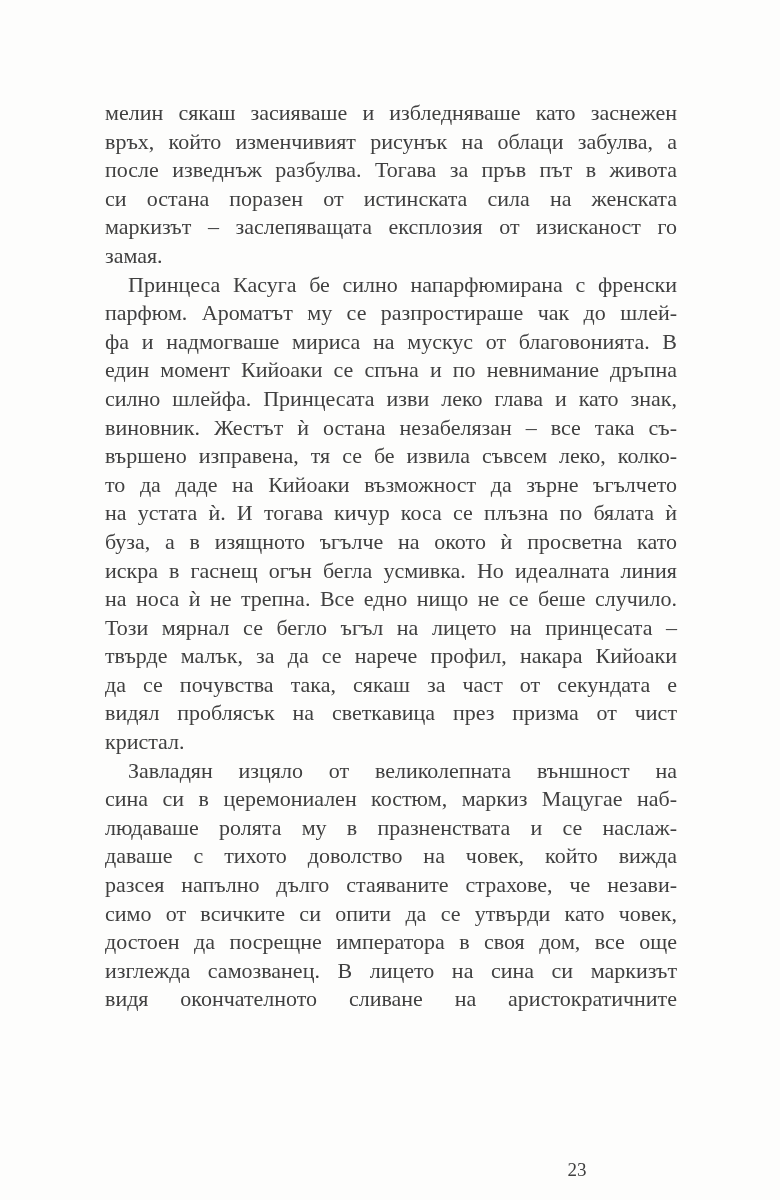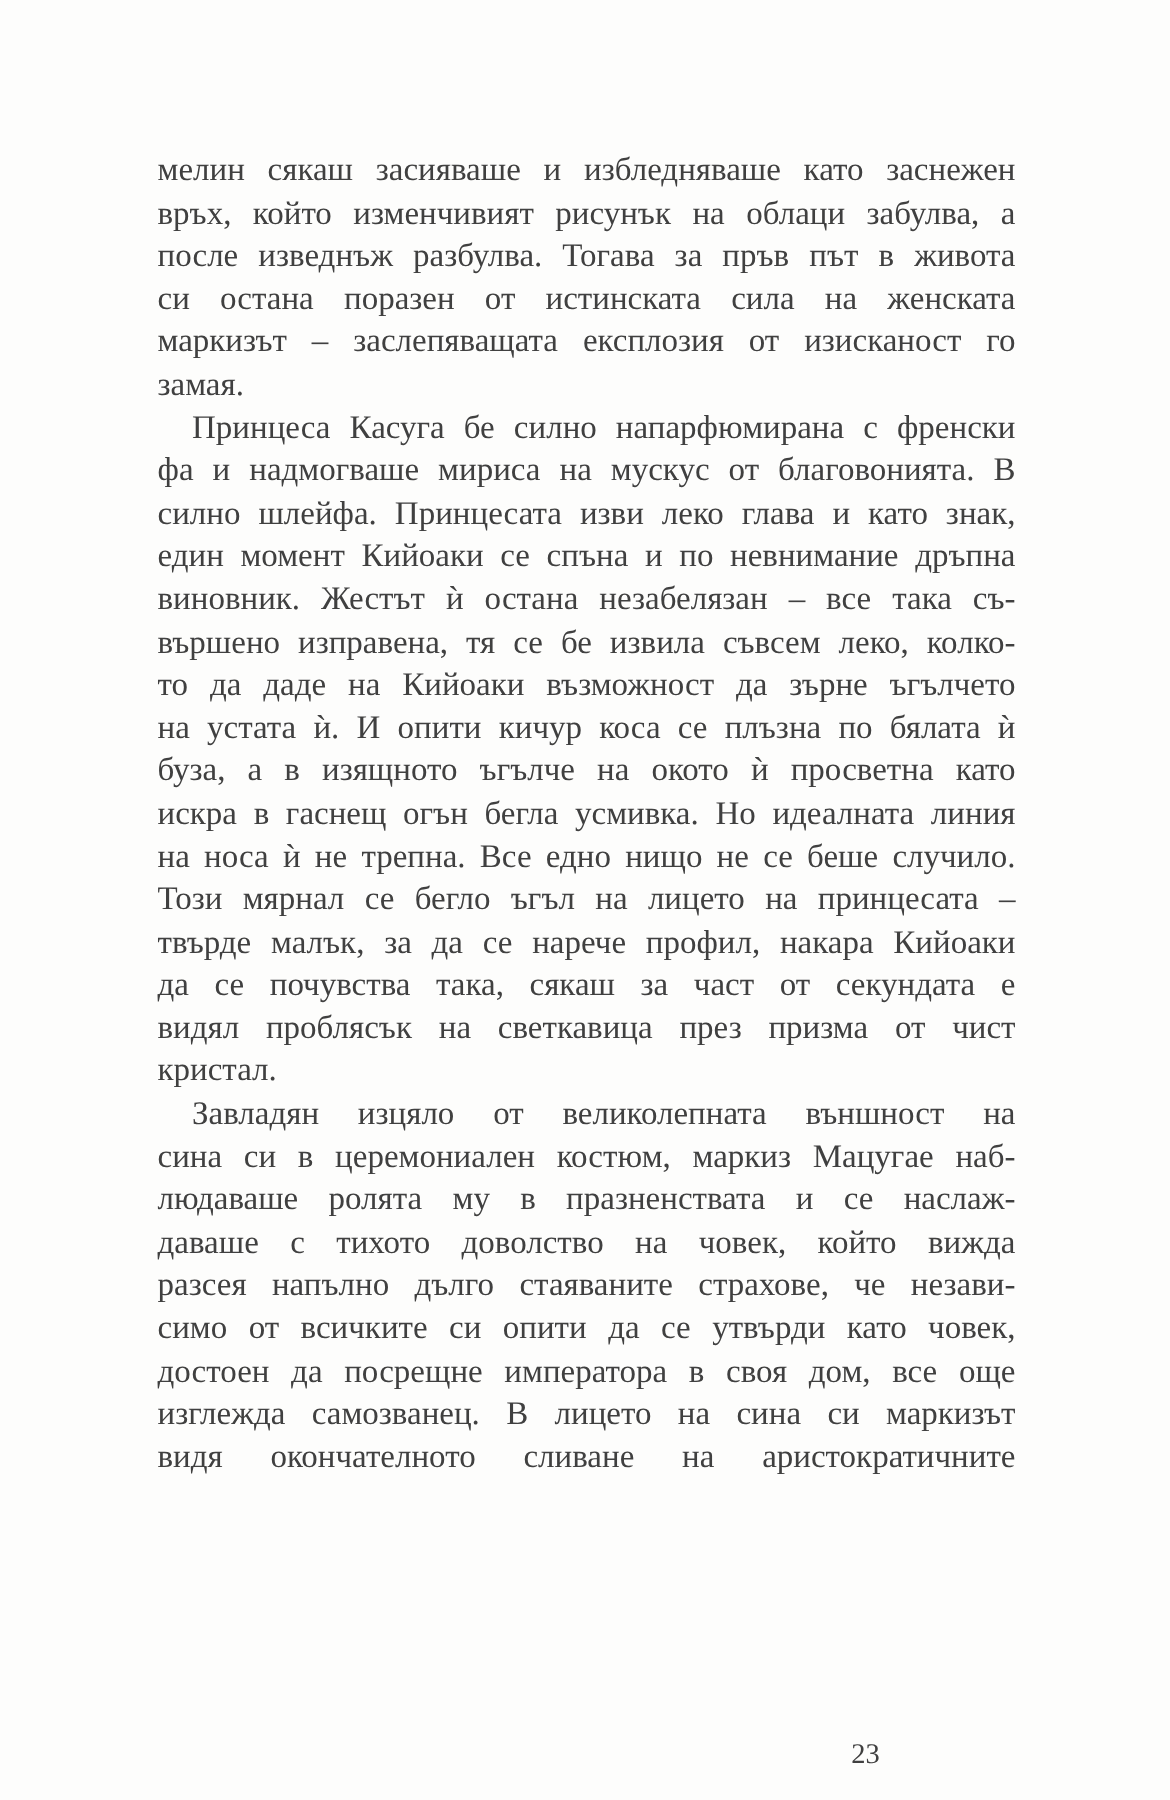--- a/index.html
+++ b/index.html
@@ -62,27 +62,28 @@
       <div class="paragraph">
         <div class="line">мелин сякаш засияваше и избледняваше като заснежен</div>
         <div class="line">връх, който изменчивият рисунък на облаци забулва, а</div>
         <div class="line">после изведнъж разбулва. Тогава за пръв път в живота</div>
         <div class="line">си остана поразен от истинската сила на женската</div>
         <div class="line">маркизът – заслепяващата експлозия от изисканост го</div>
         <div class="line flush">замая.</div>
       </div>
       <div class="paragraph">
         <div class="line indent">Принцеса Касуга бе силно напарфюмирана с френски</div>
+        <div class="line">парфюм. Ароматът му се разпростираше чак до шлей-</div>
         <div class="line">фа и надмогваше мириса на мускус от благовонията. В</div>
+        <div class="line">един момент Кийоаки се спъна и по невнимание дръпна</div>
         <div class="line">силно шлейфа. Принцесата изви леко глава и като знак,</div>
-        <div class="line">един момент Кийоаки се спъна и по невнимание дръпна</div>
         <div class="line">виновник. Жестът ѝ остана незабелязан – все така съ-</div>
         <div class="line">вършено изправена, тя се бе извила съвсем леко, колко-</div>
         <div class="line">то да даде на Кийоаки възможност да зърне ъгълчето</div>
-        <div class="line">на устата ѝ. И опити кичур коса се плъзна по бялата ѝ</div>
+        <div class="line">на устата ѝ. И тогава кичур коса се плъзна по бялата ѝ</div>
         <div class="line">буза, а в изящното ъгълче на окото ѝ просветна като</div>
         <div class="line">искра в гаснещ огън бегла усмивка. Но идеалната линия</div>
         <div class="line">на носа ѝ не трепна. Все едно нищо не се беше случило.</div>
         <div class="line">Този мярнал се бегло ъгъл на лицето на принцесата –</div>
         <div class="line">твърде малък, за да се нарече профил, накара Кийоаки</div>
         <div class="line">да се почувства така, сякаш за част от секундата е</div>
         <div class="line">видял проблясък на светкавица през призма от чист</div>
         <div class="line flush">кристал.</div>
       </div>
       <div class="paragraph">

